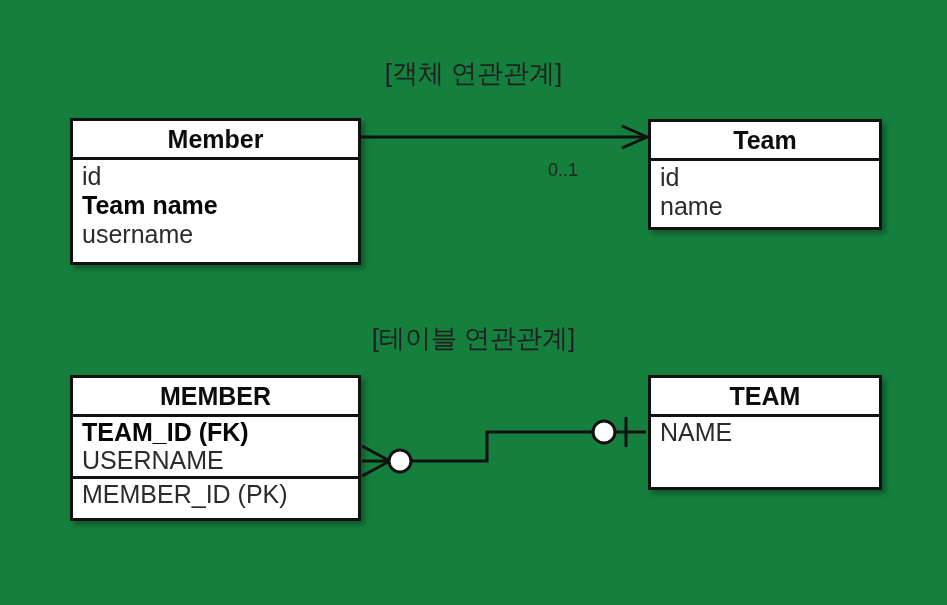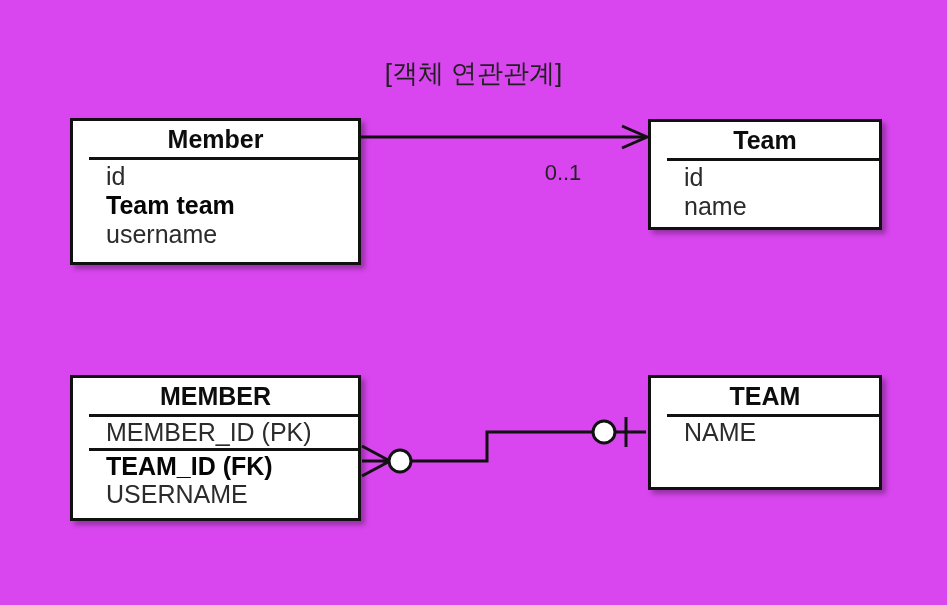--- a/index.html
+++ b/index.html
@@ -8,21 +8,21 @@
     background: #ffffff;
   }
   body {
     font-family: "Liberation Sans", sans-serif;
     color: #1a1a1a;
   }
   #canvas {
     position: relative;
     width: 947px;
     height: 605px;
-    background: #d946ef;
+    background: #15803d;
     overflow: hidden;
   }
 
   
   .section-title {
     position: absolute;
     font-size: 26px;
     font-weight: 400;
     color: #202020;
     letter-spacing: 0px;
@@ -48,22 +48,21 @@
     display: flex;
     align-items: center;
     justify-content: center;
     border-radius: 11px;
   }
   .entity .sep {
     border-top: 3px solid #111111;
   }
   .entity .sect {
     box-sizing: border-box;
-    padding-left: 17px;
-    margin-left: 16px;
+    padding-left: 9px;
   }
   .entity .attr {
     color: #2b2b2b;
     white-space: nowrap;
     line-height: 1.0;
   }
   .entity .attr.bold {
     font-weight: bold;
     color: #060606;
   }
@@ -88,62 +87,63 @@
     left: 0; top: 0;
     width: 947px; height: 605px;
     pointer-events: none;
   }
   #links line, #links polyline, #links path, #links polygon, #links circle {
     vector-effect: non-scaling-stroke;
   }
 
   .assoc-label {
     position: absolute;
-    font-size: 22px;
+    font-size: 18px;
     color: #232323;
     white-space: nowrap;
     text-align: center;
   }
   #label-multiplicity { left: 508px; top: 160px; width: 110px; }
 </style>
 </head>
 <body>
 
 <div id="canvas">
 
   <div class="section-title" id="title-object">[객체 연관관계]</div>
 
   <div class="entity" id="box-member">
     <div class="hdr">Member</div>
     <div class="sect sep">
       <div class="attr">id</div>
-      <div class="attr bold">Team team</div>
+      <div class="attr bold">Team name</div>
       <div class="attr">username</div>
     </div>
   </div>
 
   <div class="entity" id="box-team">
     <div class="hdr">Team</div>
     <div class="sect sep">
       <div class="attr">id</div>
       <div class="attr">name</div>
     </div>
   </div>
 
   <div class="assoc-label" id="label-multiplicity">0..1</div>
 
+  <div class="section-title" id="title-table">[테이블 연관관계]</div>
 
   <div class="entity" id="box-member-tbl">
     <div class="hdr">MEMBER</div>
     <div class="sect sep">
-      <div class="attr">MEMBER_ID (PK)</div>
+      <div class="attr bold">TEAM_ID (FK)</div>
+      <div class="attr">USERNAME</div>
     </div>
     <div class="sect sep">
-      <div class="attr bold">TEAM_ID (FK)</div>
-      <div class="attr">USERNAME</div>
+      <div class="attr">MEMBER_ID (PK)</div>
     </div>
   </div>
 
   <div class="entity" id="box-team-tbl">
     <div class="hdr">TEAM</div>
     <div class="sect sep">
       <div class="attr">NAME</div>
     </div>
   </div>
 

